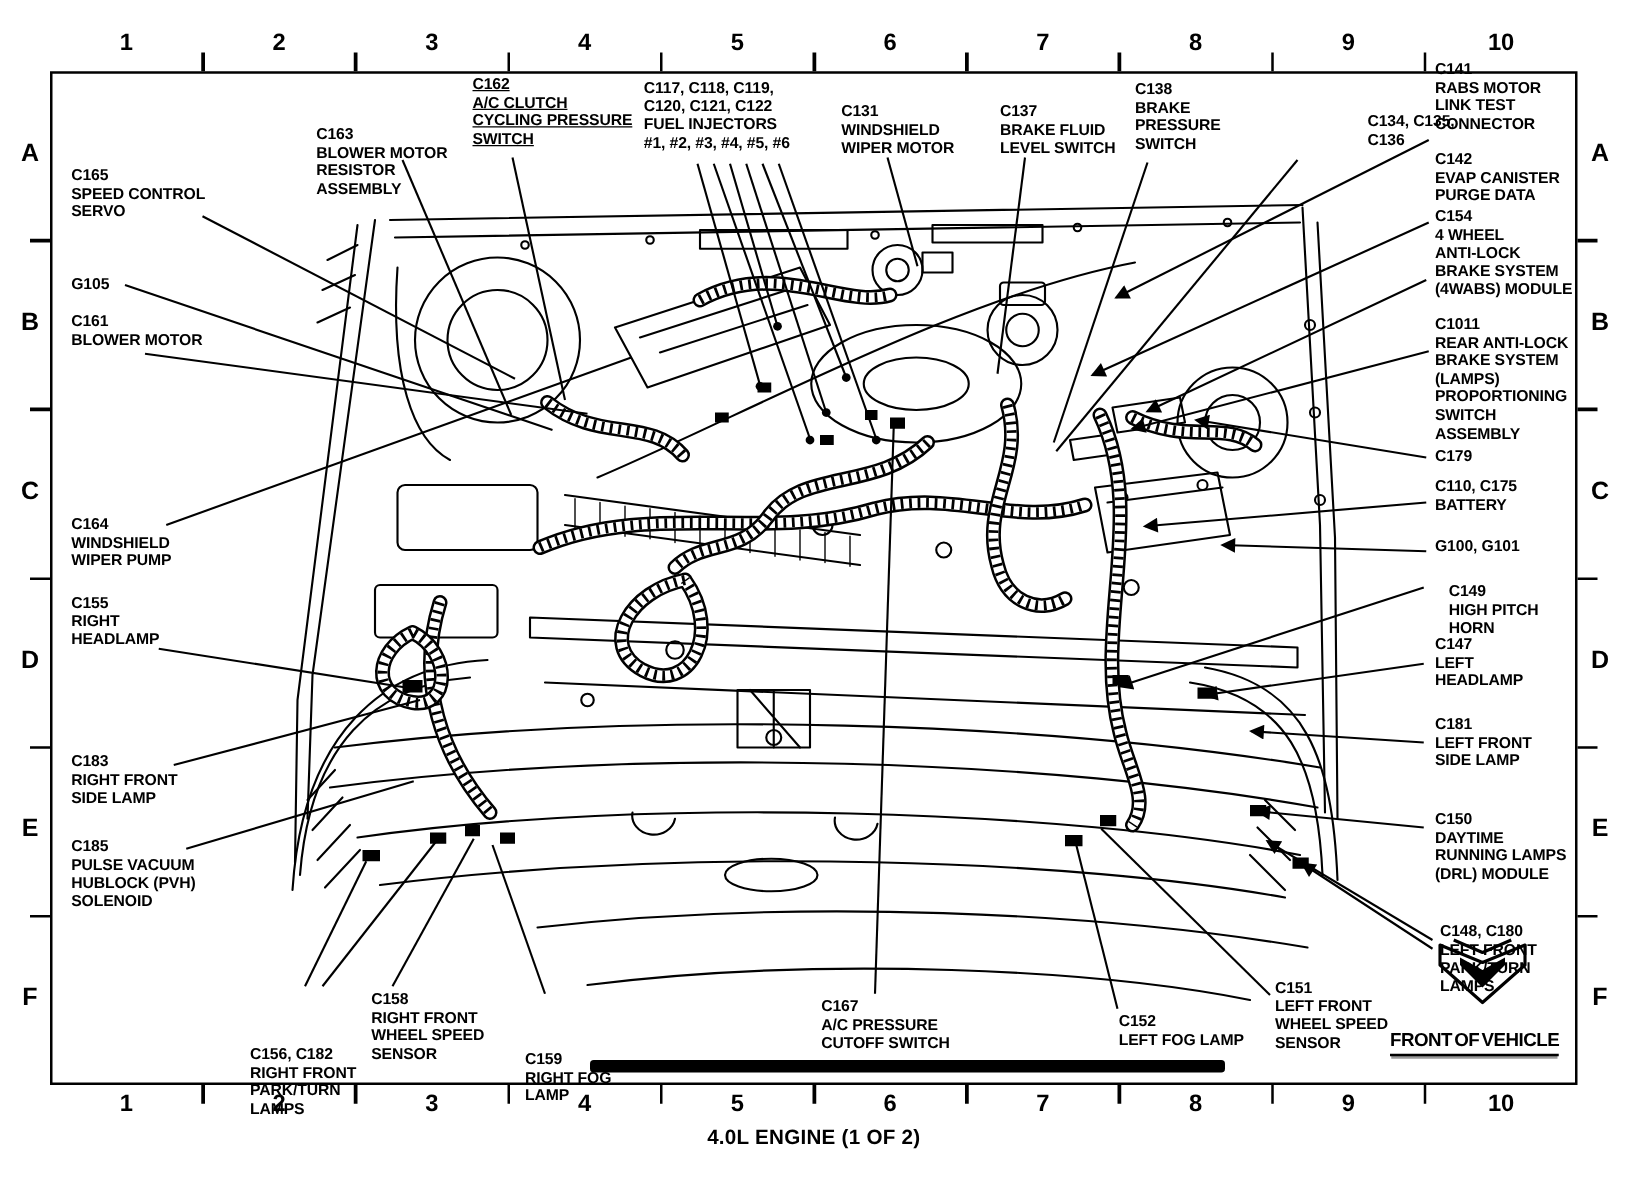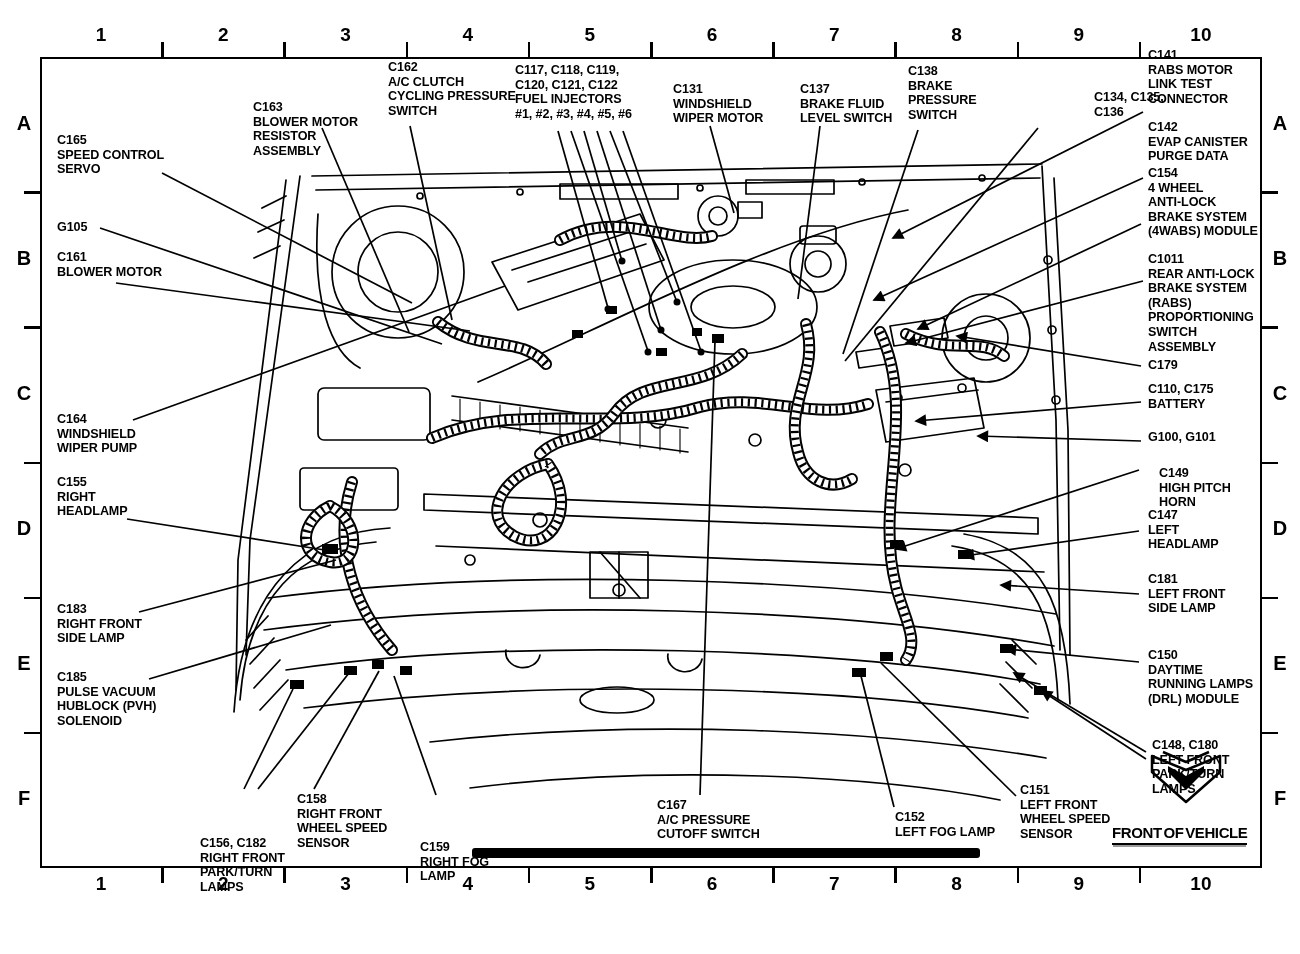--- a/index.html
+++ b/index.html
@@ -278,21 +278,21 @@
         <div>PULSE VACUUM</div>
         <div>HUBLOCK (PVH)</div>
         <div>SOLENOID</div>
       </div>
       <div class="callout" style="left: 253px; top: 64px; margin-top: 36px;">
         <div>C163</div>
         <div>BLOWER MOTOR</div>
         <div>RESISTOR</div>
         <div>ASSEMBLY</div>
       </div>
-      <div class="callout" style="left: 388px; top: 60px;">
+      <div class="callout" style="left: 378px; top: 60px; text-decoration: underline;">
         <div>C162</div>
         <div>A/C CLUTCH</div>
         <div>CYCLING PRESSURE</div>
         <div>SWITCH</div>
       </div>
       <div class="callout" style="left: 515px; top: 63px;">
         <div>C117, C118, C119,</div>
         <div>C120, C121, C122</div>
         <div>FUEL INJECTORS</div>
         <div>#1, #2, #3, #4, #5, #6</div>
@@ -332,21 +332,21 @@
         <div>C154</div>
         <div>4 WHEEL</div>
         <div>ANTI-LOCK</div>
         <div>BRAKE SYSTEM</div>
         <div>(4WABS) MODULE</div>
       </div>
       <div class="callout" style="left: 1148px; top: 252px;">
         <div>C1011</div>
         <div>REAR ANTI-LOCK</div>
         <div>BRAKE SYSTEM</div>
-        <div>(RABS)</div>
+        <div>(LAMPS)</div>
         <div>PROPORTIONING</div>
         <div>SWITCH</div>
         <div>ASSEMBLY</div>
       </div>
       <div class="callout" style="left: 1148px; top: 358px;">
         <div>C179</div>
       </div>
       <div class="callout" style="left: 1148px; top: 382px;">
         <div>C110, C175</div>
         <div>BATTERY</div>
@@ -473,13 +473,14 @@
       <div class="tick" style="left: 24px; top: 461.5px; width: 16px; height: 2.5px;"></div>
       <div class="tick" style="left: 1262px; top: 461.5px; width: 16px; height: 2.5px;"></div>
       <div class="tick" style="left: 24px; top: 596.667px; width: 16px; height: 2.5px;"></div>
       <div class="tick" style="left: 1262px; top: 596.667px; width: 16px; height: 2.5px;"></div>
       <div class="tick" style="left: 24px; top: 731.833px; width: 16px; height: 2.5px;"></div>
       <div class="tick" style="left: 1262px; top: 731.833px; width: 16px; height: 2.5px;"></div>
     </div>
 
   <div class="fov-label">FRONT OF VEHICLE</div>
 
+  <div class="caption">4.0L ENGINE (1 OF 2)</div>
 </div>
 
 </body></html>

